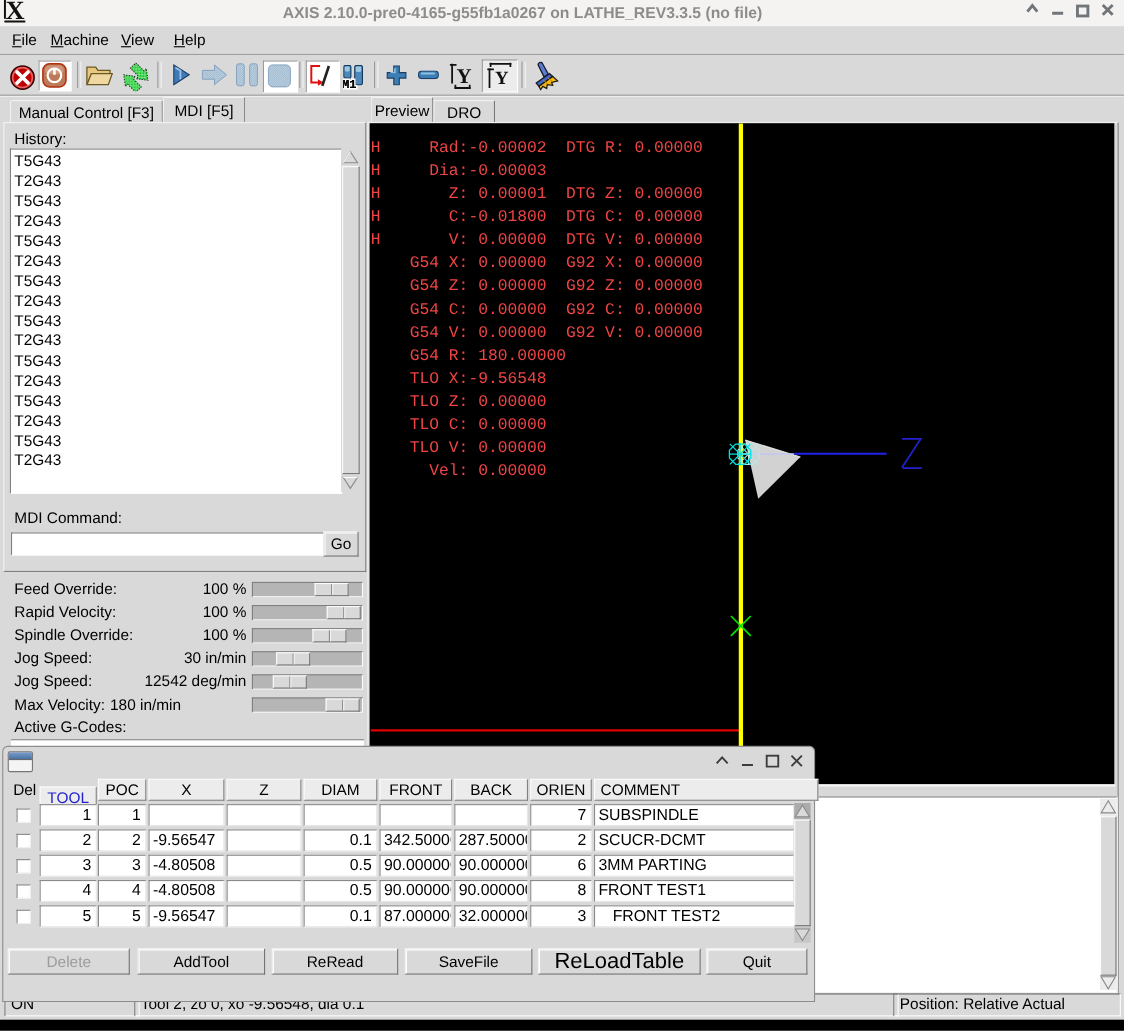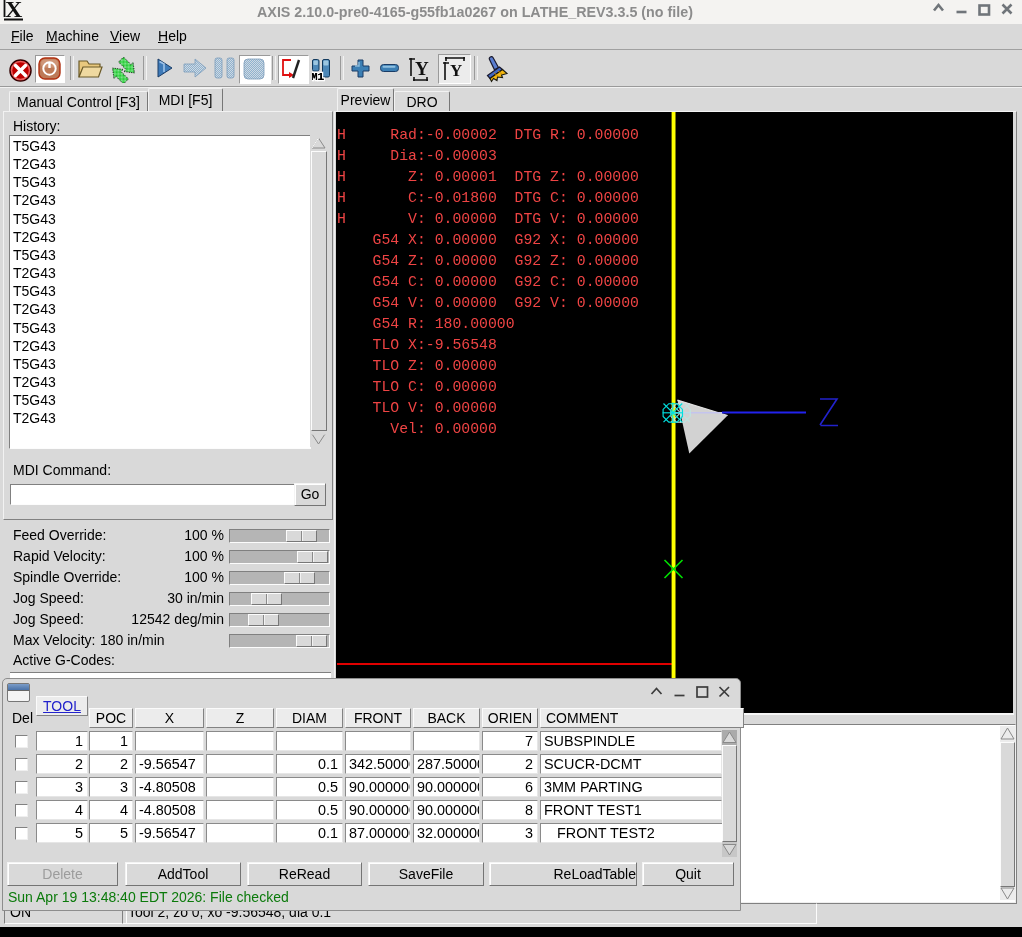--- a/index.html
+++ b/index.html
@@ -305,38 +305,39 @@
       <svg class="ab" style="left:0;top:159px" width="15" height="16">
           <path d="M7.5 14 L14 3 H1 Z" fill="#ececec" stroke="#8a8a8a" stroke-width="1"></path>
         </svg>
     </div>
   </div>
 </div>
 
 <div class="ab" id="statusbar" style="left:0;top:903px;width:1022px;height:21px">
   <div class="ab sunken" style="left:4px;top:0;width:116px;height:19px;font-size:14px;padding-left:5px">ON</div>
   <div class="ab sunken" style="left:122px;top:0;width:688px;height:19px;font-size:14px;padding-left:5px;overflow:hidden;white-space:nowrap">Tool 2, zo 0, xo -9.56548, dia 0.1</div>
+  <div class="ab sunken" style="left:812px;top:0;width:200px;height:19px;font-size:14px;padding-left:5px;overflow:hidden;white-space:nowrap">Position: Relative Actual</div>
 </div>
 
 <div class="ab" id="tooledit" style="left:2px;top:678px;width:739px;height:233px;background:#d9d9d9;border:1px solid #8d8d8d;border-radius:5px 5px 0 0;box-sizing:border-box">
 
   <div class="ab" style="left:4px;top:4px;width:21px;height:17px;background:#f4f4f4;border:1px solid #777;border-radius:2px">
     <div style="height:6px;background:linear-gradient(#7a9cc8,#4a72a8);border-bottom:1px solid #666"></div>
   </div>
   <svg class="ab" style="left:643px;top:6px" width="90" height="13" viewBox="0 0 90 13">
     <g stroke="#3c3c3c" stroke-width="1.7" fill="none">
       <path d="M5.5 9 L10.5 3.5 L15.5 9"></path>
       <path d="M28.5 10.5 H38.5"></path>
       <rect x="51" y="2" width="10.5" height="10"></rect>
       <path d="M73.5 2 L83 11.5 M83 2 L73.5 11.5"></path>
     </g>
   </svg>
   <div id="ttable">
       <div class="ab" style="left:6px;top:31px;width:27px;text-align:center;font-size:14px">Del</div>
-      <div class="ab hdrbtn" style="left:33px;top:17px;width:50px;height:18px;line-height:18px;color:#2222cc;text-decoration:underline;">TOOL</div>
+      <div class="ab hdrbtn" style="left:33px;top:36px;width:50px;height:18px;line-height:18px;color:#2222cc;text-decoration:underline;">TOOL</div>
       <div class="ab hdrbtn" style="left:86px;top:29px;width:42px;height:18px;line-height:18px;">POC</div>
       <div class="ab hdrbtn" style="left:132px;top:29px;width:67px;height:18px;line-height:18px;">X</div>
       <div class="ab hdrbtn" style="left:203px;top:29px;width:66px;height:18px;line-height:18px;">Z</div>
       <div class="ab hdrbtn" style="left:273px;top:29px;width:65px;height:18px;line-height:18px;">DIAM</div>
       <div class="ab hdrbtn" style="left:342px;top:29px;width:64px;height:18px;line-height:18px;">FRONT</div>
       <div class="ab hdrbtn" style="left:410px;top:29px;width:65px;height:18px;line-height:18px;">BACK</div>
       <div class="ab hdrbtn" style="left:479px;top:29px;width:54px;height:18px;line-height:18px;">ORIEN</div>
       <div class="ab hdrbtn" style="left:537px;top:29px;width:197px;height:18px;line-height:18px;text-align:left;padding-left:5px;">COMMENT</div>
       <div class="ab" style="left:12px;top:56px;width:11px;height:11px;background:#fff;border:1px solid;border-color:#828282 #efefef #efefef #828282"></div>
       <div class="ab cell" style="left:33px;top:52px;width:46px;height:18px;line-height:18px;text-align:right;padding-right:4px;padding-left:0;">1</div>
@@ -397,16 +398,15 @@
         <svg class="ab" style="left:0;top:112px" width="15" height="15">
           <path d="M7.5 13 L14 2.5 H1 Z" fill="#d9d9d9" stroke="#8a8a8a" stroke-width="1"></path>
         </svg>
       </div>
     </div>
 
   <div class="ab btn" style="left:4px;top:183px;width:109px;height:22px;text-align:center;font-size:14px;line-height:22px;color:#9c9c9c">Delete</div>
   <div class="ab btn" style="left:122px;top:183px;width:114px;height:22px;text-align:center;font-size:14px;line-height:22px">AddTool</div>
   <div class="ab btn" style="left:244px;top:183px;width:113px;height:22px;text-align:center;font-size:14px;line-height:22px">ReRead</div>
   <div class="ab btn" style="left:365px;top:183px;width:114px;height:22px;text-align:center;font-size:14px;line-height:22px">SaveFile</div>
-  <div class="ab btn" style="left:486px;top:183px;width:146px;height:22px;text-align:right;font-size:14px;line-height:22px">ReLoadTable</div>
+  <div class="ab btn" style="left:486px;top:183px;width:146px;height:22px;text-align:center;font-size:20px;line-height:22px">ReLoadTable</div>
   <div class="ab btn" style="left:639px;top:183px;width:90px;height:22px;text-align:center;font-size:14px;line-height:22px">Quit</div>
-  <div class="ab" style="left:5px;top:210px;font-size:14px;color:#0b7a0b">Sun Apr 19 13:48:40 EDT 2026: File checked</div>
 </div>
 
 </body></html>

